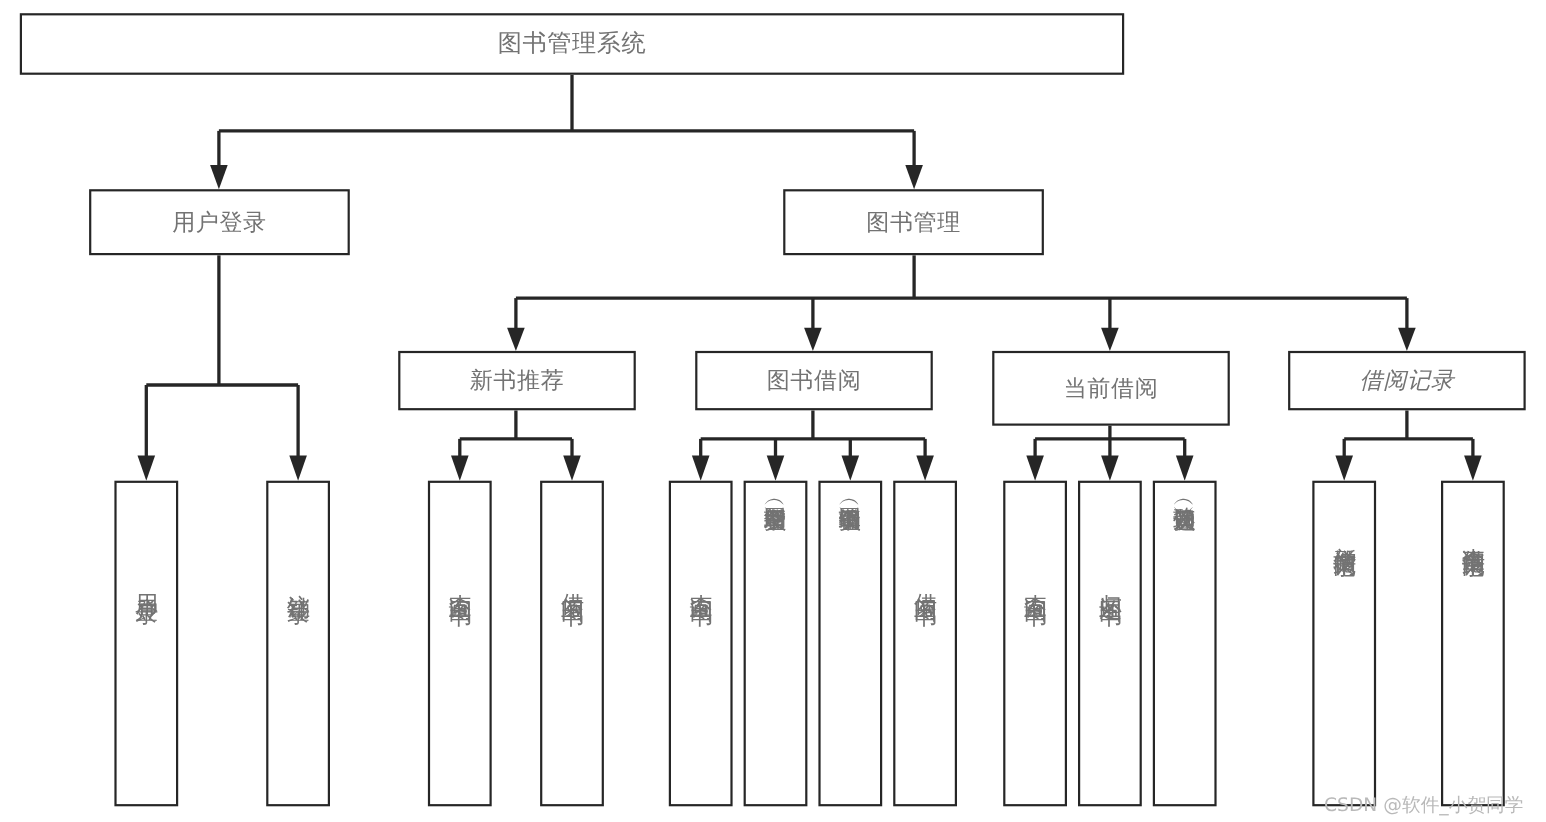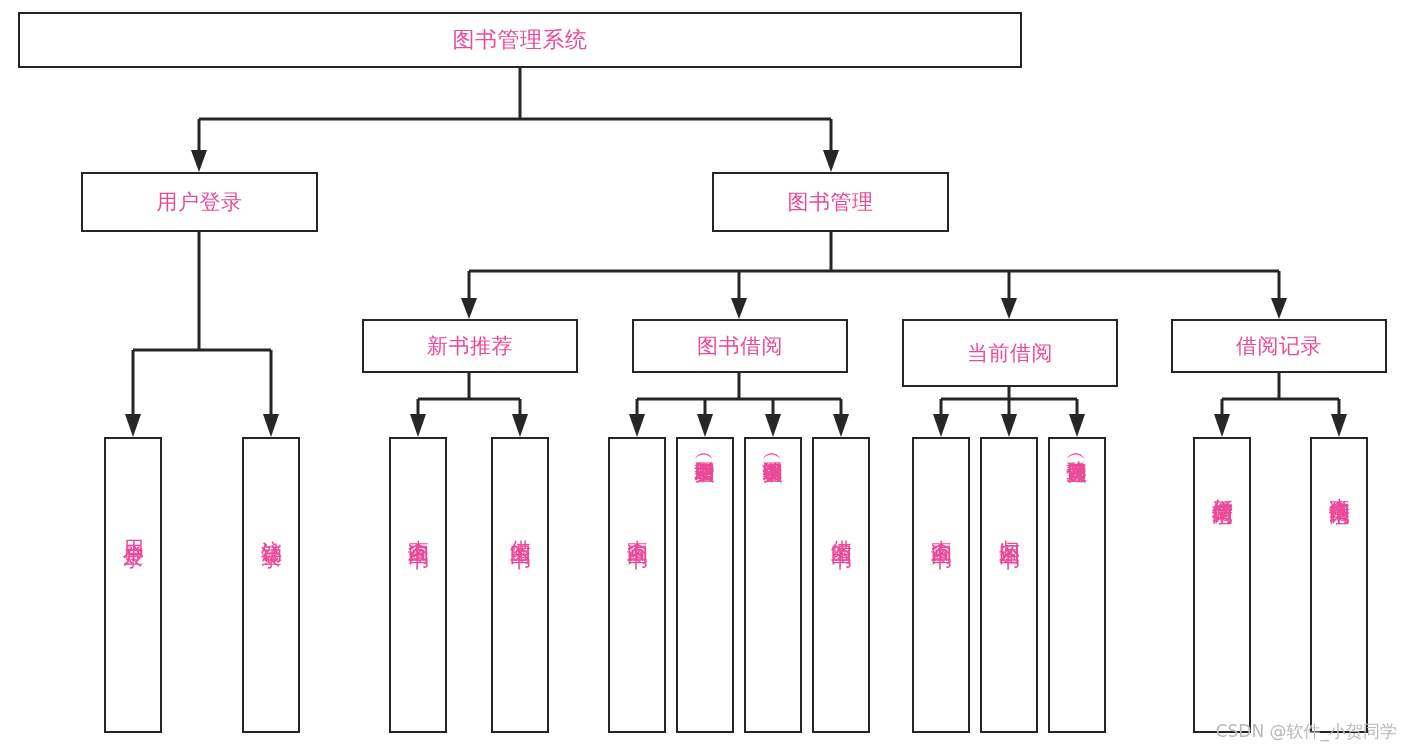--- a/index.html
+++ b/index.html
@@ -18,21 +18,21 @@
     overflow: hidden;
   }
   .node {
     position: absolute;
     box-sizing: border-box;
     background: #ffffff;
     border: 2px solid #262626;
     display: flex;
     align-items: center;
     justify-content: center;
-    color: #ec4899;
+    color: #737373;
   }
   .node .lbl {
     display: block;
     text-align: center;
     line-height: 1.08;
     white-space: nowrap;
   }
   
   .node.horiz .lbl {
     font-size: 21px;
@@ -65,21 +65,21 @@
   svg#wires {
     position: absolute;
     left: 0;
     top: 0;
     width: 1405px;
     height: 747px;
     pointer-events: none;
   }
   #watermark {
     position: absolute;
-    right: 8px;
+    right: 20px;
     bottom: 4px;
     font-size: 17px;
     color: #b9b9b9;
     font-family: "DejaVu Sans", "Liberation Sans", sans-serif;
     white-space: nowrap;
   }
 </style>
 </head>
 <body>
 
@@ -171,21 +171,21 @@
 
   <div class="node horiz" style="left:362px; top:319px; width:216px; height:54px;">
     <span class="lbl">新书推荐</span>
   </div>
   <div class="node horiz" style="left:632px; top:319px; width:216px; height:54px;">
     <span class="lbl">图书借阅</span>
   </div>
   <div class="node horiz" style="left:902px; top:319px; width:216px; height:68px;">
     <span class="lbl">当前借阅</span>
   </div>
-  <div class="node horiz" style="left:1171px; top:319px; width:216px; height:54px;">
+  <div class="node horiz" style="left:1171px; top:319px; width:216px; height:54px;font-style:italic;">
     <span class="lbl">借阅记录</span>
   </div>
 
   <div class="node vert" style="left:104px; top:437px; width:58px; height:296px; padding-top:84px;">
     <span class="lbl">用户登录</span>
   </div>
   <div class="node vert" style="left:242px; top:437px; width:58px; height:296px; padding-top:84px;">
     <span class="lbl">注销登录</span>
   </div>
 

